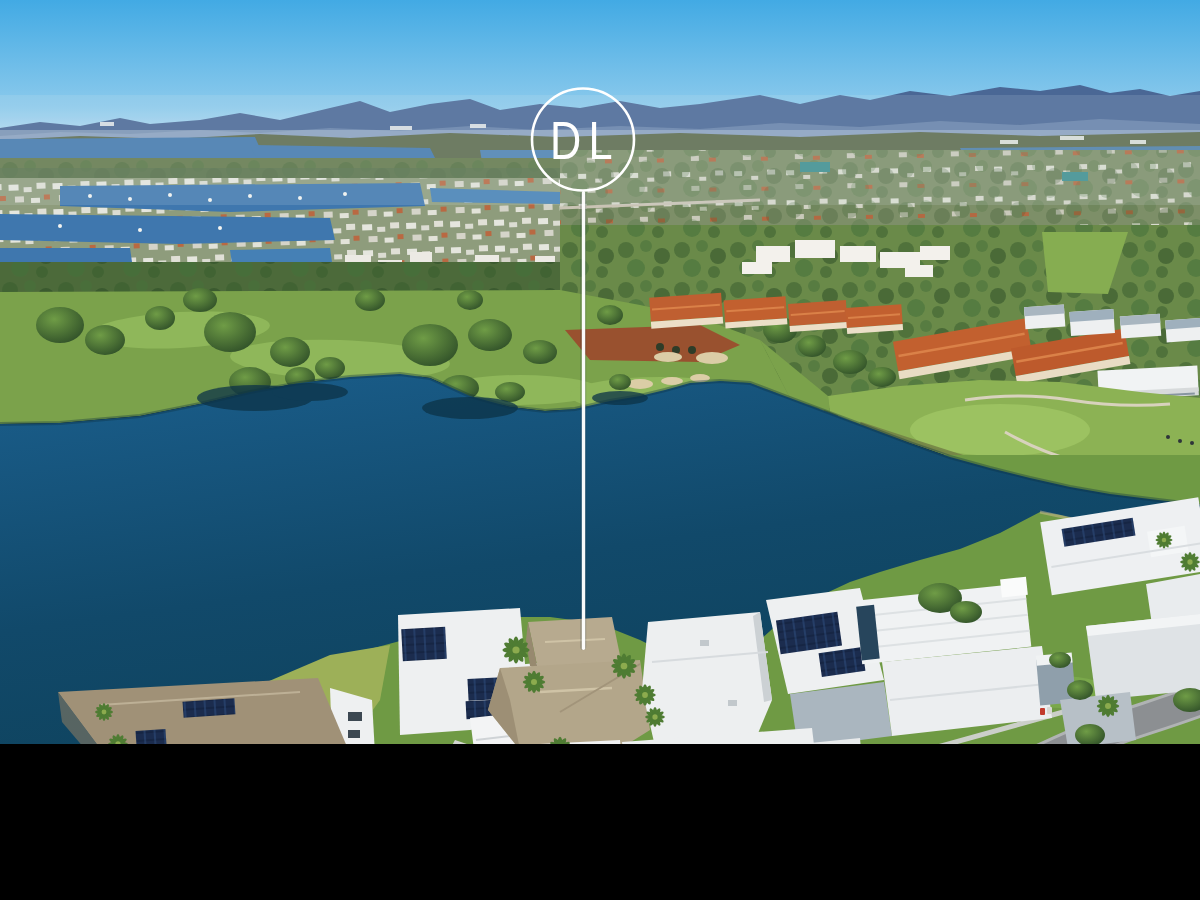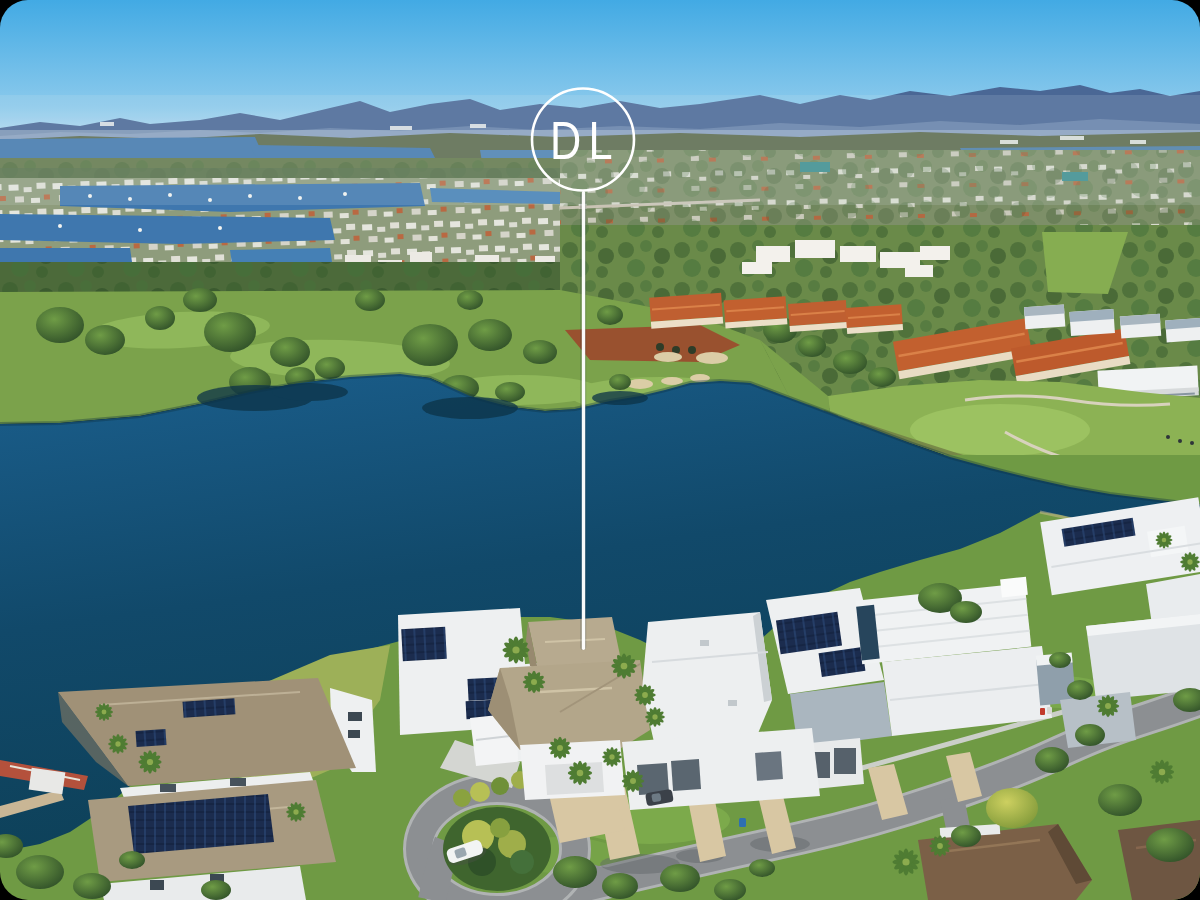--- a/index.html
+++ b/index.html
@@ -1,16 +1,16 @@
 <!DOCTYPE html>
 <html><head>
 <meta charset="utf-8">
 <style>
   html,body{margin:0;padding:0;background:#000;}
-  .stage{position:relative;width:1200px;height:900px;overflow:hidden;font-family:"Liberation Sans",sans-serif;border-radius:28px;}
+  .stage{position:relative;width:1200px;height:744px;overflow:hidden;font-family:"Liberation Sans",sans-serif;}
   svg{display:block;}
   .logo-text{font-family:"Liberation Sans",sans-serif;font-weight:400;fill:#ffffff;}
 </style>
 </head>
 <body>
 
 <div class="stage">
 <svg viewBox="0 0 1200 900" width="1200" height="900">
   <defs>
     <linearGradient id="skyG" x1="0" y1="0" x2="0" y2="1">

